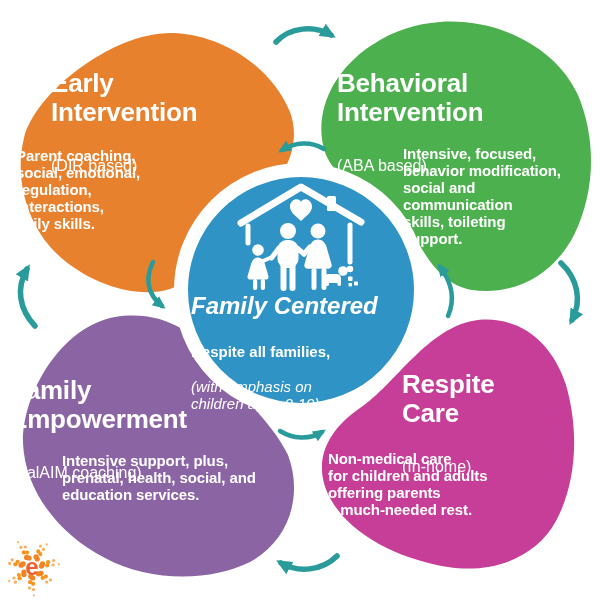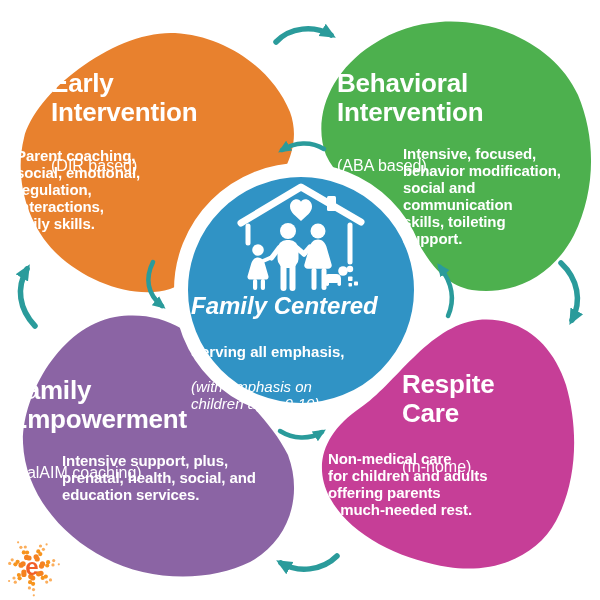--- a/index.html
+++ b/index.html
@@ -167,21 +167,21 @@
   </div>
   <div class="label blob-body" style="left:403px; top:145px; width:194px;">Intensive, focused,
 behavior modification,
 social and
 communication
 skills, toileting
 support.</div>
 
   <div class="label center-title" style="left:191px; top:293px; width:220px;">Family Centered</div>
   <div class="label" style="left:191px; top:325px; width:220px;">
-    <div class="center-sub">Serving all emphasis,</div>
+    <div class="center-sub">Respite all families,</div>
     <div class="center-emph">(with emphasis on
 children ages 0-10)</div>
   </div>
 
   <div class="label" style="left:10px; top:358px; width:200px;">
     <div class="blob-title">Family
 Empowerment</div>
     <div class="blob-sub">(CalAIM coaching)</div>
   </div>
   <div class="label blob-body" style="left:62px; top:452px; width:212px;">Intensive support, plus,

